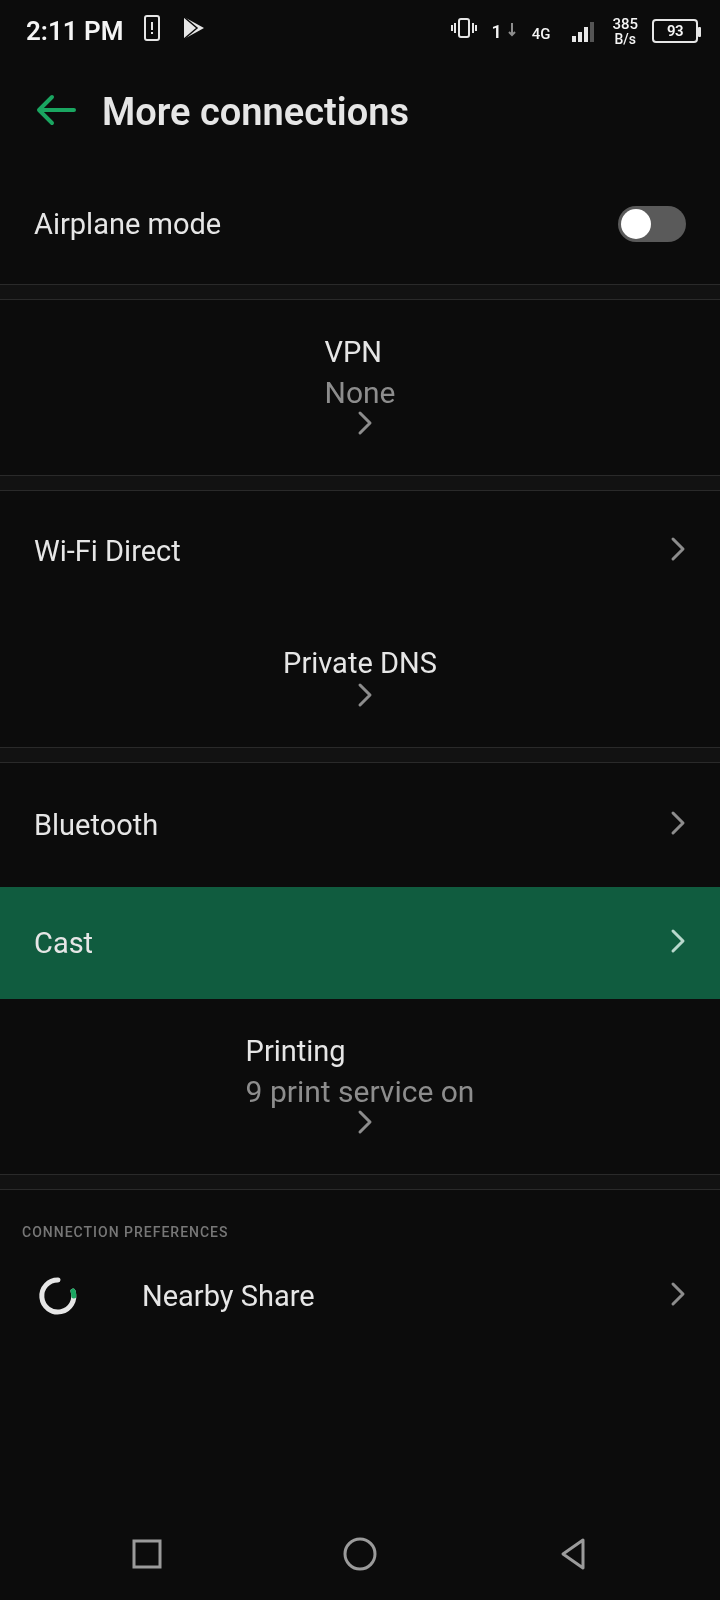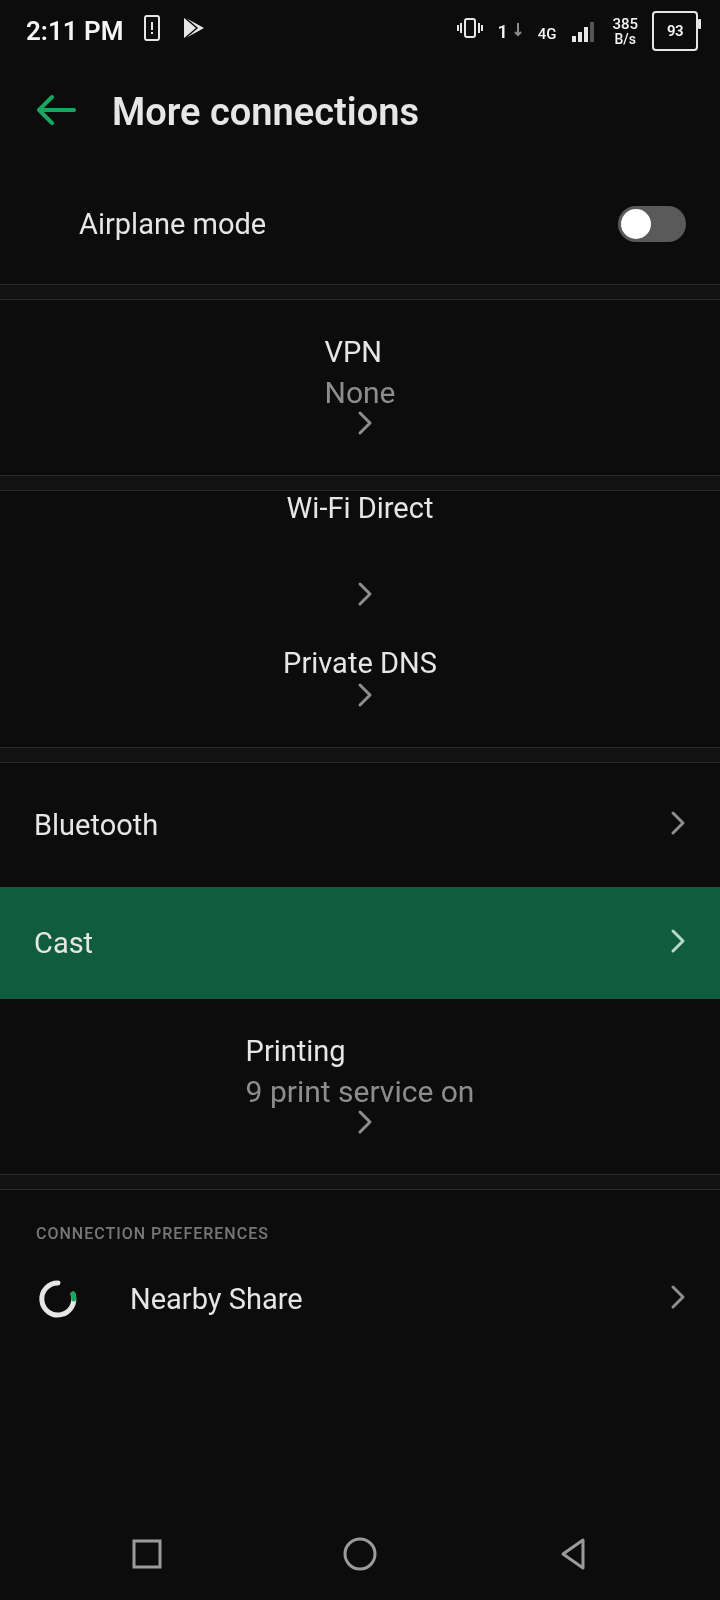--- a/index.html
+++ b/index.html
@@ -20,32 +20,32 @@
     padding: 0 22px 0 26px;
     font-size: 26px;
     font-weight: 600;
     color: #f5f5f5;
   }
   .status-left { display: flex; align-items: center; gap: 18px; }
   .status-right { margin-left: auto; display: flex; align-items: center; gap: 14px; }
   .net-stack { display: flex; flex-direction: column; align-items: center; line-height: 1; font-size: 15px; font-weight: 500; }
   .net-stack small { font-size: 14px; }
   .batt {
-    width: 46px; height: 40px; border: 2px solid #e6e6e6; border-radius: 4px;
+    width: 46px; height: 24px; border: 2px solid #e6e6e6; border-radius: 4px;
     position: relative; display: flex; align-items: center; justify-content: center;
     font-size: 15px; font-weight: 600; letter-spacing: -0.5px;
   }
   .batt::after { content: ""; position: absolute; right: -5px; top: 6px; width: 3px; height: 10px; background: #e6e6e6; border-radius: 1px; }
 
   
   .header {
     display: flex;
     align-items: center;
     padding: 28px 30px 30px 34px;
-    gap: 36px;
+    gap: 26px;
   }
   .header-title { font-size: 38px; font-weight: 600; color: #e6e6e6; }
 
   
   .row {
     display: flex;
     align-items: center;
     padding: 0 34px;
     min-height: 112px;
   }
@@ -53,28 +53,28 @@
   .row.bluetooth  { min-height: 124px; }
   .row.cast       { min-height: 112px; background: #105c3f; }
   .row-texts { display: flex; flex-direction: column; gap: 6px; flex: 1; }
   .row-title { font-size: 29px; font-weight: 400; color: #e6e6e6; }
   .row-sub   { font-size: 30px; color: #8d8d8d; }
 
   .chev { color: #8d8d8d; flex: 0 0 auto; margin-left: 10px; }
   .gap-block { height: 16px; background: #121212; box-shadow: inset 0 1px 0 #2a2a2a, inset 0 -1px 0 #2a2a2a; }
 
   .section-label {
-    padding: 34px 36px 14px;
-    font-size: 16px;
+    padding: 34px 22px 14px;
+    font-size: 14px;
     letter-spacing: 1px;
     color: #777;
     font-weight: 500;
   }
 
-  .ns-row { display: flex; align-items: center; padding: 18px 34px 22px; gap: 48px; }
+  .ns-row { display: flex; align-items: center; padding: 18px 34px 22px; gap: 60px; }
   .ns-icon-wrap { width: 48px; height: 48px; display: flex; align-items: center; justify-content: center; }
 
   
   .toggle {
     width: 68px; height: 36px; border-radius: 18px; background: #5a5a5a;
     position: relative; flex: 0 0 auto;
   }
   .toggle .knob {
     position: absolute; left: 3px; top: 3px; width: 30px; height: 30px; border-radius: 50%; background: #fff;
   }
@@ -113,21 +113,21 @@
           <rect x="8" y="3" width="10" height="18" rx="2" fill="none" stroke="#e6e6e6" stroke-width="2"></rect>
           <path d="M4 7v10 M1 9v6 M22 7v10 M25 9v6" stroke="#e6e6e6" stroke-width="2"></path>
         </svg>
     </span>
     <span style="display:flex;align-items:center;gap:4px;">
       <span style="font-size:18px;font-weight:600;">1</span>
       <svg width="12" height="20" viewBox="0 0 12 20">
           <path d="M6 2v12 M3 11l3 3 3-3" stroke="#8d8d8d" stroke-width="2" fill="none"></path>
         </svg>
     </span>
-    <span style="display:flex;align-items:flex-end;gap:12px;">
+    <span style="display:flex;align-items:flex-end;gap:18px;">
        <span class="net-stack" style="margin-right:4px;">
          <span>4G</span>
        </span>
        <svg width="26" height="22" viewBox="0 0 26 22">
          <rect x="0" y="16" width="4" height="6" fill="#e6e6e6"></rect>
          <rect x="6" y="12" width="4" height="10" fill="#e6e6e6"></rect>
          <rect x="12" y="7" width="4" height="15" fill="#e6e6e6"></rect>
          <rect x="18" y="2" width="4" height="20" fill="#555"></rect>
        </svg>
     </span>
@@ -143,21 +143,21 @@
 
 <div class="header">
   <span>
     <svg width="42" height="36" viewBox="0 0 42 36">
       <path d="M40 18 H6 M18 5 L5 18 L18 31" stroke="#1aa661" stroke-width="4" fill="none" stroke-linecap="round" stroke-linejoin="round"></path>
     </svg>
   </span>
   <span class="header-title">More connections</span>
 </div>
 
-<div class="row" style="min-height:120px;margin-left:45px;">
+<div class="row" style="min-height:120px;">
   <div class="row-texts">
     <span class="row-title">Airplane mode</span>
   </div>
   <div class="toggle">
     <div class="knob"></div>
   </div>
 </div>
 
 <div class="gap-block"></div>
 
@@ -168,21 +168,21 @@
   </div>
   <span class="chev">
     <svg width="16" height="26" viewBox="0 0 16 26">
         <path d="M3 3l10 10L3 23" stroke="#8d8d8d" stroke-width="3" fill="none" stroke-linecap="round" stroke-linejoin="round"></path>
       </svg>
   </span>
 </div>
 
 <div class="gap-block"></div>
 
-<div class="row" style="min-height:120px;flex-direction:column;">
+<div class="row" style="min-height:120px;">
   <div class="row-texts">
     <span class="row-title">Wi-Fi Direct</span>
   </div>
   <span class="chev">
     <svg width="16" height="26" viewBox="0 0 16 26">
         <path d="M3 3l10 10L3 23" stroke="#8d8d8d" stroke-width="3" fill="none" stroke-linecap="round" stroke-linejoin="round"></path>
       </svg>
   </span>
 </div>
 

